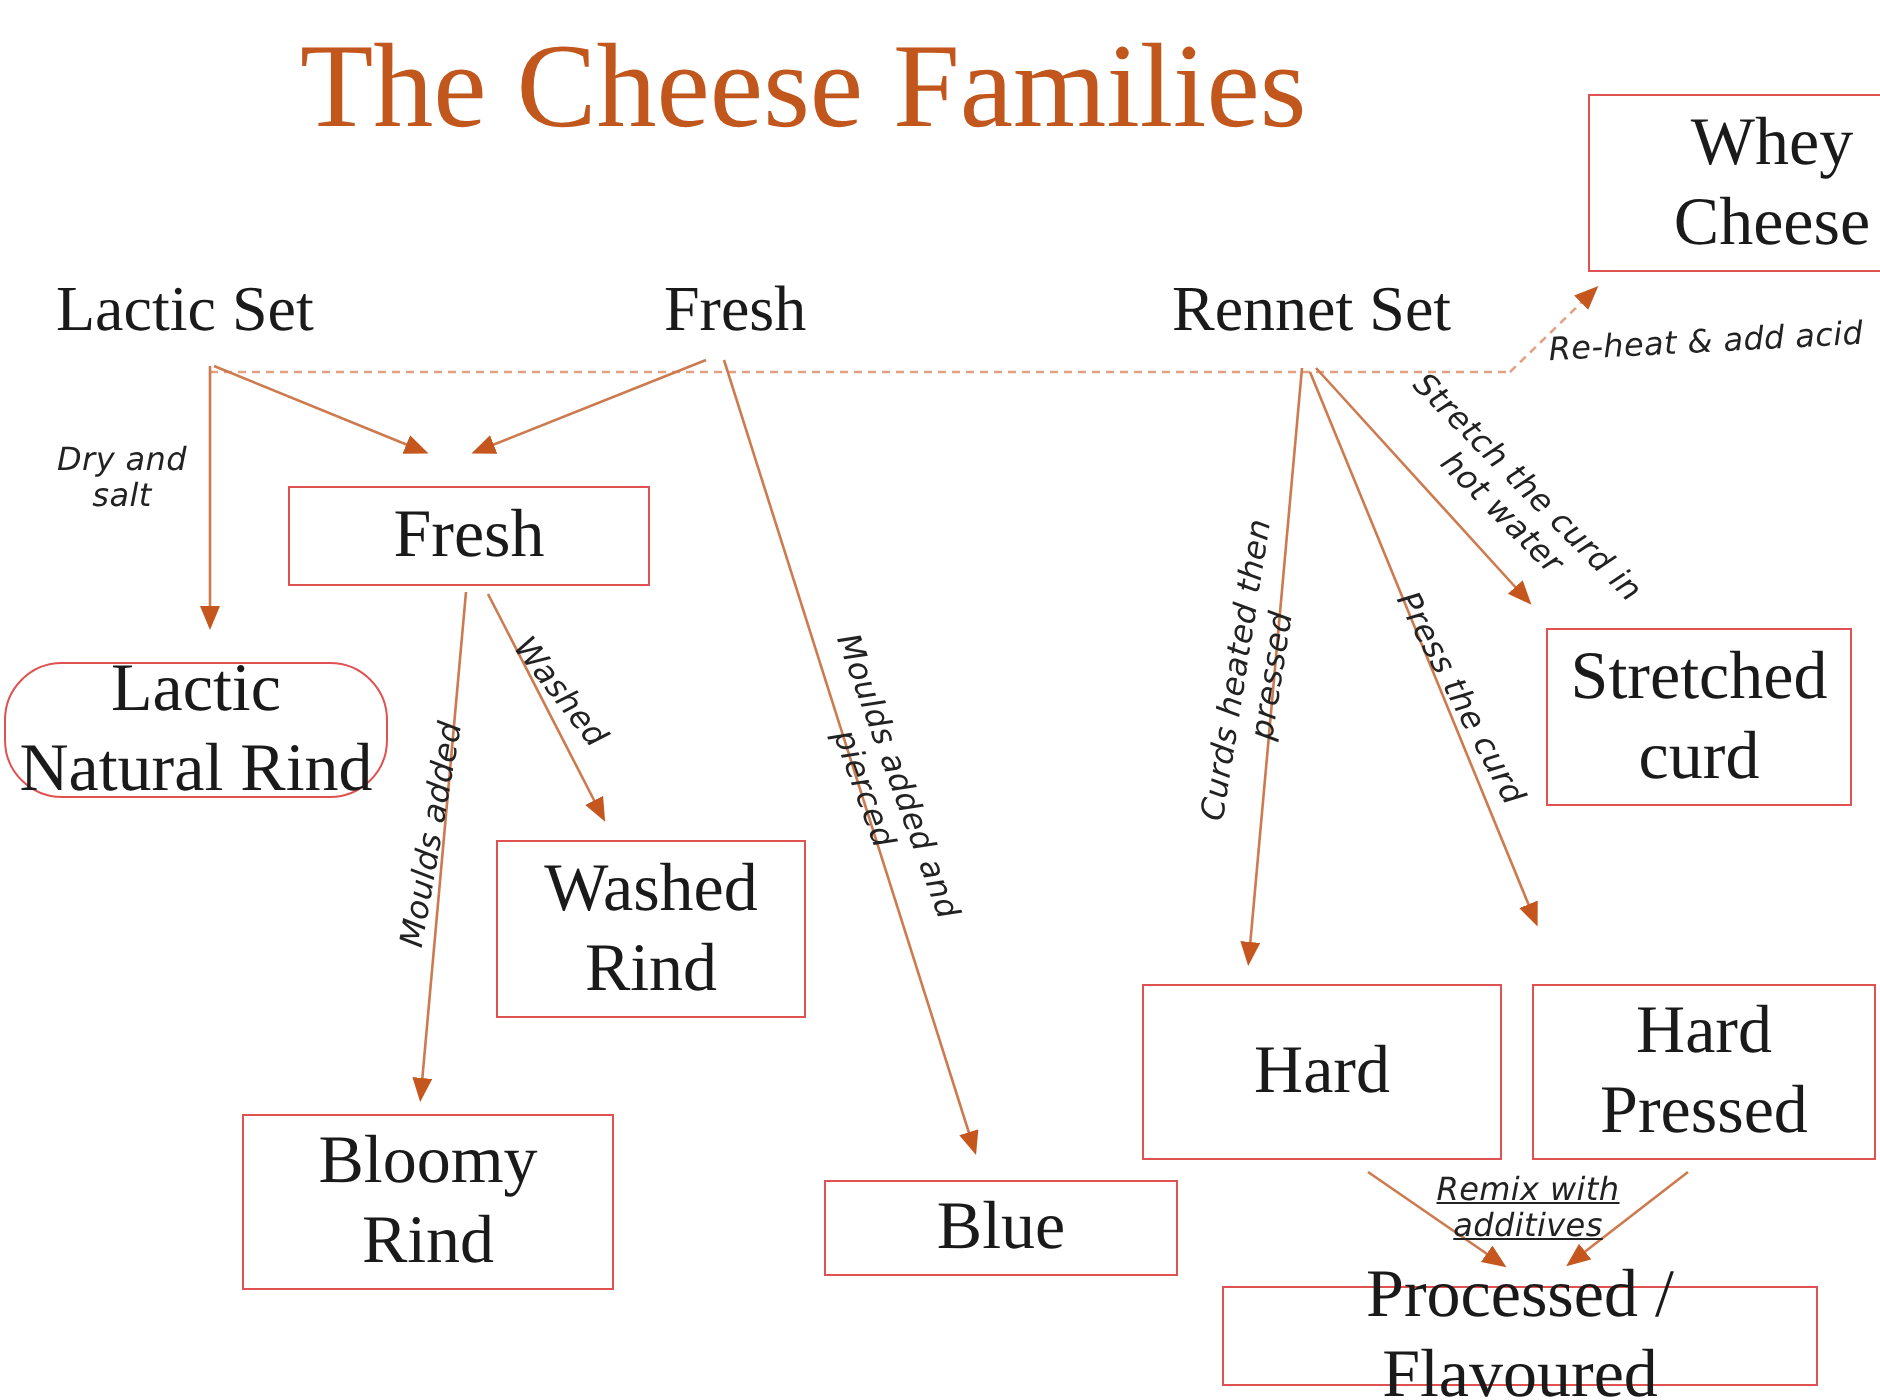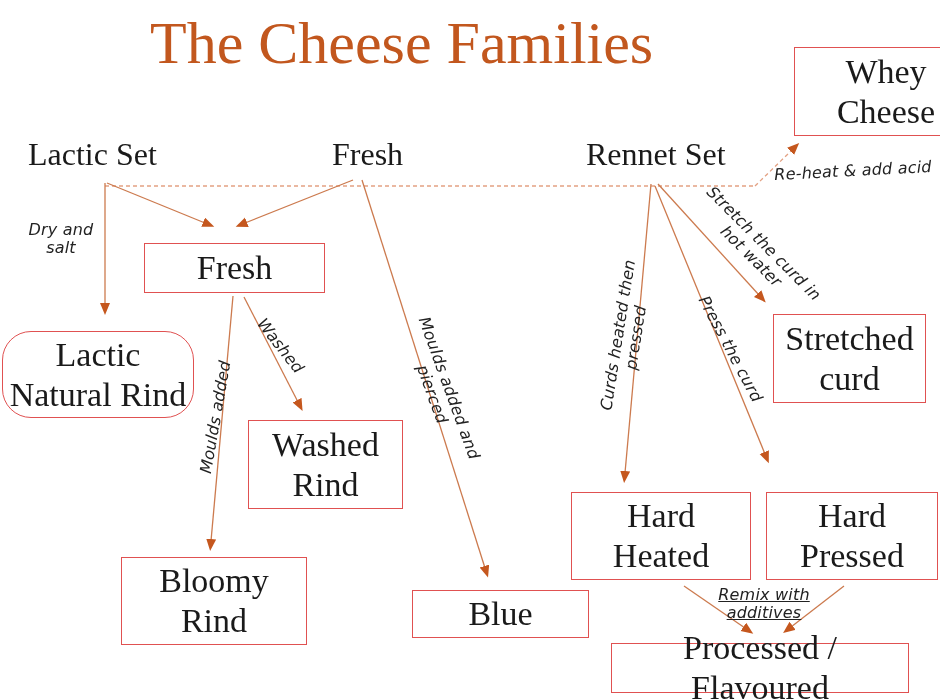--- a/index.html
+++ b/index.html
@@ -54,21 +54,21 @@
 
   <div class="box" style="left:794px;top:47px;width:184px;height:89px;">
     <span>Whey</span>
     <span>Cheese</span>
   </div>
 
   <div class="box" style="left:144px;top:243px;width:181px;height:50px;">
     <span>Fresh</span>
   </div>
 
-  <div class="box" style="left:2px;top:331px;width:192px;height:87px;border-radius:29px;">
+  <div class="box" style="left:2px;top:331px;width:192px;height:68px;border-radius:29px;">
     <span>Lactic</span>
     <span>Natural Rind</span>
   </div>
 
   <div class="box" style="left:248px;top:420px;width:155px;height:89px;">
     <span>Washed</span>
     <span>Rind</span>
   </div>
 
   <div class="box" style="left:121px;top:557px;width:186px;height:88px;justify-content:center;">
@@ -80,21 +80,20 @@
     <span>Blue</span>
   </div>
 
   <div class="box" style="left:773px;top:314px;width:153px;height:89px;">
     <span>Stretched</span>
     <span>curd</span>
   </div>
 
   <div class="box" style="left:571px;top:492px;width:180px;height:88px;">
     <span>Hard</span>
-    <span>Heated</span>
   </div>
 
   <div class="box" style="left:766px;top:492px;width:172px;height:88px;">
     <span>Hard</span>
     <span>Pressed</span>
   </div>
 
   <div class="box" style="left:611px;top:643px;width:298px;height:50px;">
     <span>Processed / Flavoured</span>
   </div>

